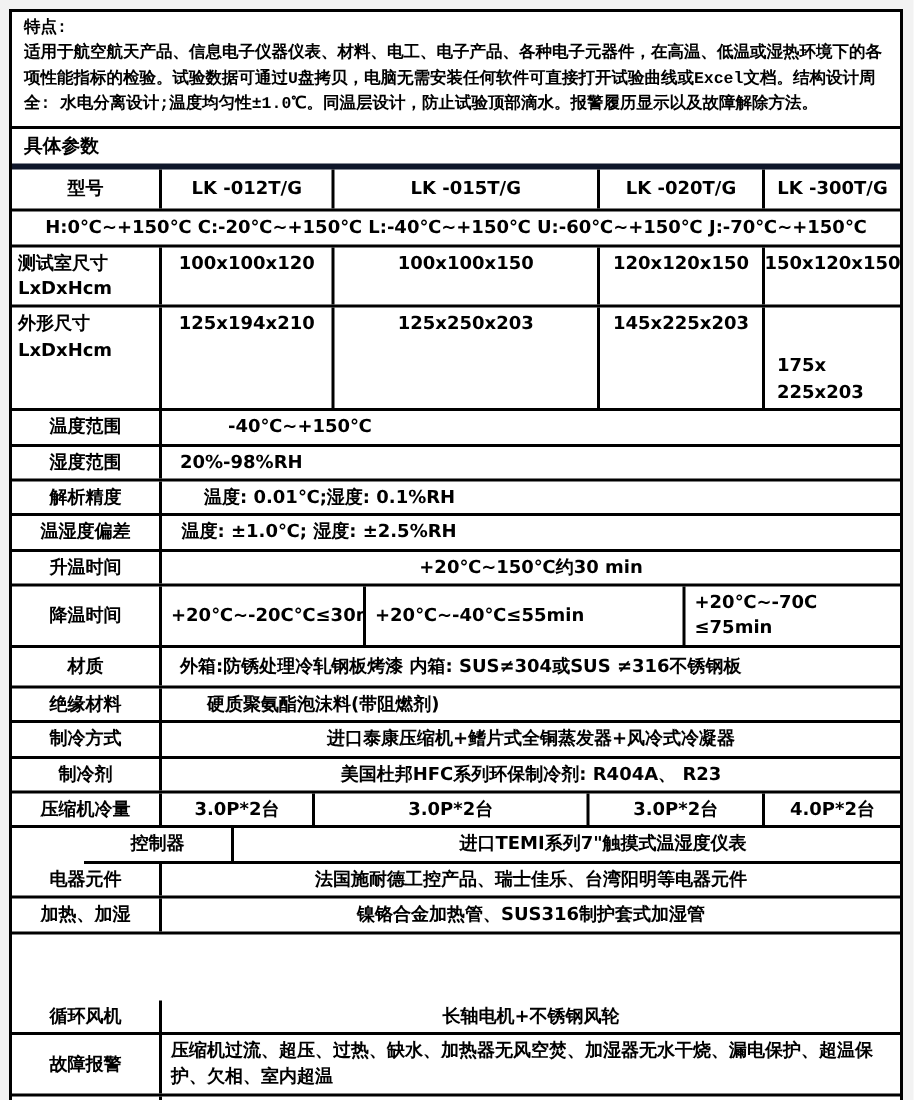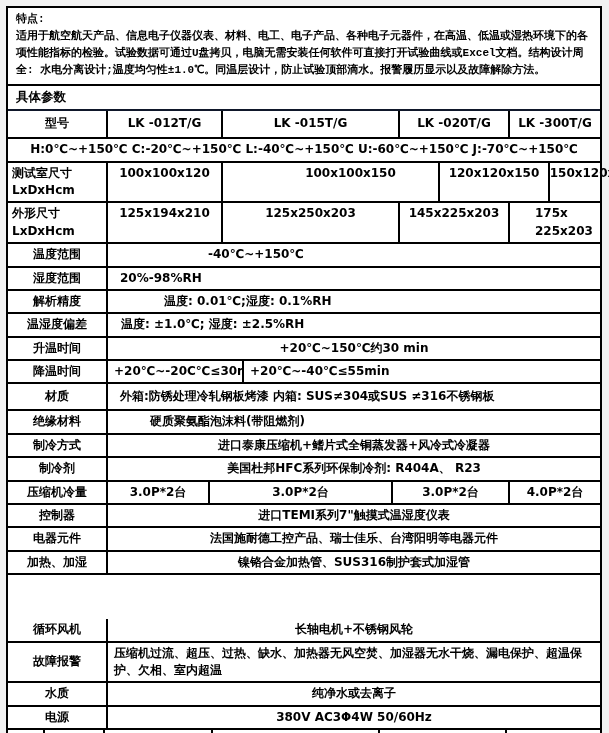--- a/index.html
+++ b/index.html
@@ -19,21 +19,21 @@
   }
   .features{
     border-bottom:2px solid #000;
     padding:3px 8px 5px 8px;
     font-size:11px;
     line-height:1.55;
     font-family:Liberation Mono, monospace;
   }
   .features .ftitle{display:block;}
   .section-row{
-    border-bottom:2px solid #0f172a;
+    border-bottom:4px solid #0f172a;
     padding:3px 8px;
     font-size:12.5px;
   }
   .row{
     display:flex;
     align-items:stretch;
     border-bottom:2px solid #000;
     box-sizing:border-box;
   }
   .row:last-child{border-bottom:none;}
@@ -68,82 +68,83 @@
         <div class="cell" style="flex: 0 0 110px; width: 110px; justify-content: center; text-align: center;">LK -020T/G</div>
         <div class="cell" style="flex: 0 0 90px; width: 90px; justify-content: center; text-align: center;">LK -300T/G</div>
       </div>
       <div class="row" style="min-height: 23px;">
         <div class="cell" style="flex: 0 0 592px; width: 592px; justify-content: center; text-align: center;">H:0℃~+150℃  C:-20℃~+150℃  L:-40℃~+150℃  U:-60℃~+150℃  J:-70℃~+150℃</div>
       </div>
       <div class="row" style="min-height: 33px;">
         <div class="cell" style="flex: 0 0 100px; width: 100px; padding-left: 4px; align-items: flex-start;">测试室尺寸
 LxDxHcm</div>
         <div class="cell" style="flex: 0 0 115px; width: 115px; justify-content: center; text-align: center; align-items: flex-start;">100x100x120</div>
-        <div class="cell" style="flex: 0 0 177px; width: 177px; justify-content: center; text-align: center; align-items: flex-start; margin-left: 40px;">100x100x150</div>
+        <div class="cell" style="flex: 0 0 177px; width: 177px; justify-content: center; text-align: center; align-items: flex-start;">100x100x150</div>
         <div class="cell" style="flex: 0 0 110px; width: 110px; justify-content: center; text-align: center; align-items: flex-start;">120x120x150</div>
         <div class="cell" style="flex: 0 0 90px; width: 90px; justify-content: center; text-align: center; align-items: flex-start;">150x120x150</div>
       </div>
       <div class="row" style="min-height: 33px;">
         <div class="cell" style="flex: 0 0 100px; width: 100px; padding-left: 4px; align-items: flex-start;">外形尺寸
 LxDxHcm</div>
         <div class="cell" style="flex: 0 0 115px; width: 115px; justify-content: center; text-align: center; align-items: flex-start;">125x194x210</div>
         <div class="cell" style="flex: 0 0 177px; width: 177px; justify-content: center; text-align: center; align-items: flex-start;">125x250x203</div>
         <div class="cell" style="flex: 0 0 110px; width: 110px; justify-content: center; text-align: center; align-items: flex-start;">145x225x203</div>
-        <div class="cell" style="flex: 0 0 90px; width: 90px; padding-left: 25px; align-items: flex-start;">175x
+        <div class="cell" style="flex: 0 0 90px; width: 90px; padding-left: 8px; align-items: flex-start; margin-top: 28px;">175x
 225x203</div>
       </div>
       <div class="row" style="min-height: 23px;">
         <div class="cell" style="flex: 0 0 100px; width: 100px; justify-content: center; text-align: center;">温度范围</div>
-        <div class="cell" style="flex: 0 0 492px; width: 492px; padding-left: 100px;">-40℃~+150℃</div>
+        <div class="cell" style="flex: 0 0 492px; width: 492px; padding-left: 44px;">-40℃~+150℃</div>
       </div>
       <div class="row" style="min-height: 23px;">
         <div class="cell" style="flex: 0 0 100px; width: 100px; justify-content: center; text-align: center;">湿度范围</div>
         <div class="cell" style="flex: 0 0 492px; width: 492px; padding-left: 12px;">20%-98%RH</div>
       </div>
-      <div class="row" style="min-height: 23px; gap: 28px;">
+      <div class="row" style="min-height: 23px;">
         <div class="cell" style="flex: 0 0 100px; width: 100px; justify-content: center; text-align: center;">解析精度</div>
         <div class="cell" style="flex: 0 0 492px; width: 492px; padding-left: 28px;">温度: 0.01℃;湿度: 0.1%RH</div>
       </div>
       <div class="row" style="min-height: 23px;">
         <div class="cell" style="flex: 0 0 100px; width: 100px; justify-content: center; text-align: center;">温湿度偏差</div>
         <div class="cell" style="flex: 0 0 492px; width: 492px; padding-left: 13px;">温度: ±1.0℃; 湿度: ±2.5%RH</div>
       </div>
       <div class="row" style="min-height: 23px;">
         <div class="cell" style="flex: 0 0 100px; width: 100px; justify-content: center; text-align: center;">升温时间</div>
         <div class="cell" style="flex: 0 0 492px; width: 492px; justify-content: center; text-align: center;">+20℃~150℃约30 min</div>
       </div>
       <div class="row" style="min-height: 23px;">
         <div class="cell" style="flex: 0 0 100px; width: 100px; justify-content: center; text-align: center;">降温时间</div>
         <div class="cell" style="flex: 0 0 136px; width: 136px; padding-left: 6px;">+20℃~-20C℃≤30min</div>
         <div class="cell" style="flex: 0 0 213px; width: 213px; padding-left: 6px;">+20℃~-40℃≤55min</div>
+        <div class="cell" style="flex: 0 0 143px; width: 143px; padding-left: 6px;">+20℃~-70C ≤75min</div>
       </div>
       <div class="row" style="min-height: 27px; justify-content: space-between;">
         <div class="cell" style="flex: 0 0 100px; width: 100px; justify-content: center; text-align: center;">材质</div>
         <div class="cell" style="flex: 0 0 492px; width: 492px; padding-left: 12px;">外箱:防锈处理冷轧钢板烤漆 内箱: SUS≠304或SUS ≠316不锈钢板</div>
       </div>
       <div class="row" style="min-height: 23px;">
         <div class="cell" style="flex: 0 0 100px; width: 100px; justify-content: center; text-align: center;">绝缘材料</div>
-        <div class="cell" style="flex: 0 0 492px; width: 492px; padding-left: 42px;">硬质聚氨酯泡沫料(带阻燃剂)</div>
+        <div class="cell" style="flex: 0 0 492px; width: 492px; padding-left: 30px;">硬质聚氨酯泡沫料(带阻燃剂)</div>
       </div>
       <div class="row" style="min-height: 23px;">
         <div class="cell" style="flex: 0 0 100px; width: 100px; justify-content: center; text-align: center;">制冷方式</div>
         <div class="cell" style="flex: 0 0 492px; width: 492px; justify-content: center; text-align: center;">进口泰康压缩机+鳍片式全铜蒸发器+风冷式冷凝器</div>
       </div>
       <div class="row" style="min-height: 23px;">
         <div class="cell" style="flex: 0 0 100px; width: 100px; justify-content: center; text-align: center;">制冷剂</div>
         <div class="cell" style="flex: 0 0 492px; width: 492px; justify-content: center; text-align: center;">美国杜邦HFC系列环保制冷剂: R404A、 R23</div>
       </div>
       <div class="row" style="min-height: 23px;">
         <div class="cell" style="flex: 0 0 100px; width: 100px; justify-content: center; text-align: center;">压缩机冷量</div>
         <div class="cell" style="flex: 0 0 102px; width: 102px; justify-content: center; text-align: center;">3.0P*2台</div>
         <div class="cell" style="flex: 0 0 183px; width: 183px; justify-content: center; text-align: center;">3.0P*2台</div>
         <div class="cell" style="flex: 0 0 117px; width: 117px; justify-content: center; text-align: center;">3.0P*2台</div>
         <div class="cell" style="flex: 0 0 90px; width: 90px; justify-content: center; text-align: center;">4.0P*2台</div>
       </div>
-      <div class="row" style="min-height: 23px;">
+      <div class="row" style="min-height: 23px; margin-left: 48px;">
         <div class="cell" style="flex: 0 0 100px; width: 100px; justify-content: center; text-align: center;">控制器</div>
         <div class="cell" style="flex: 0 0 492px; width: 492px; justify-content: center; text-align: center;">进口TEMI系列7"触摸式温湿度仪表</div>
       </div>
       <div class="row" style="min-height: 23px;">
         <div class="cell" style="flex: 0 0 100px; width: 100px; justify-content: center; text-align: center;">电器元件</div>
         <div class="cell" style="flex: 0 0 492px; width: 492px; justify-content: center; text-align: center;">法国施耐德工控产品、瑞士佳乐、台湾阳明等电器元件</div>
       </div>
       <div class="row" style="min-height: 23px;">
         <div class="cell" style="flex: 0 0 100px; width: 100px; justify-content: center; text-align: center;">加热、加湿</div>
         <div class="cell" style="flex: 0 0 492px; width: 492px; justify-content: center; text-align: center;">镍铬合金加热管、SUS316制护套式加湿管</div>

